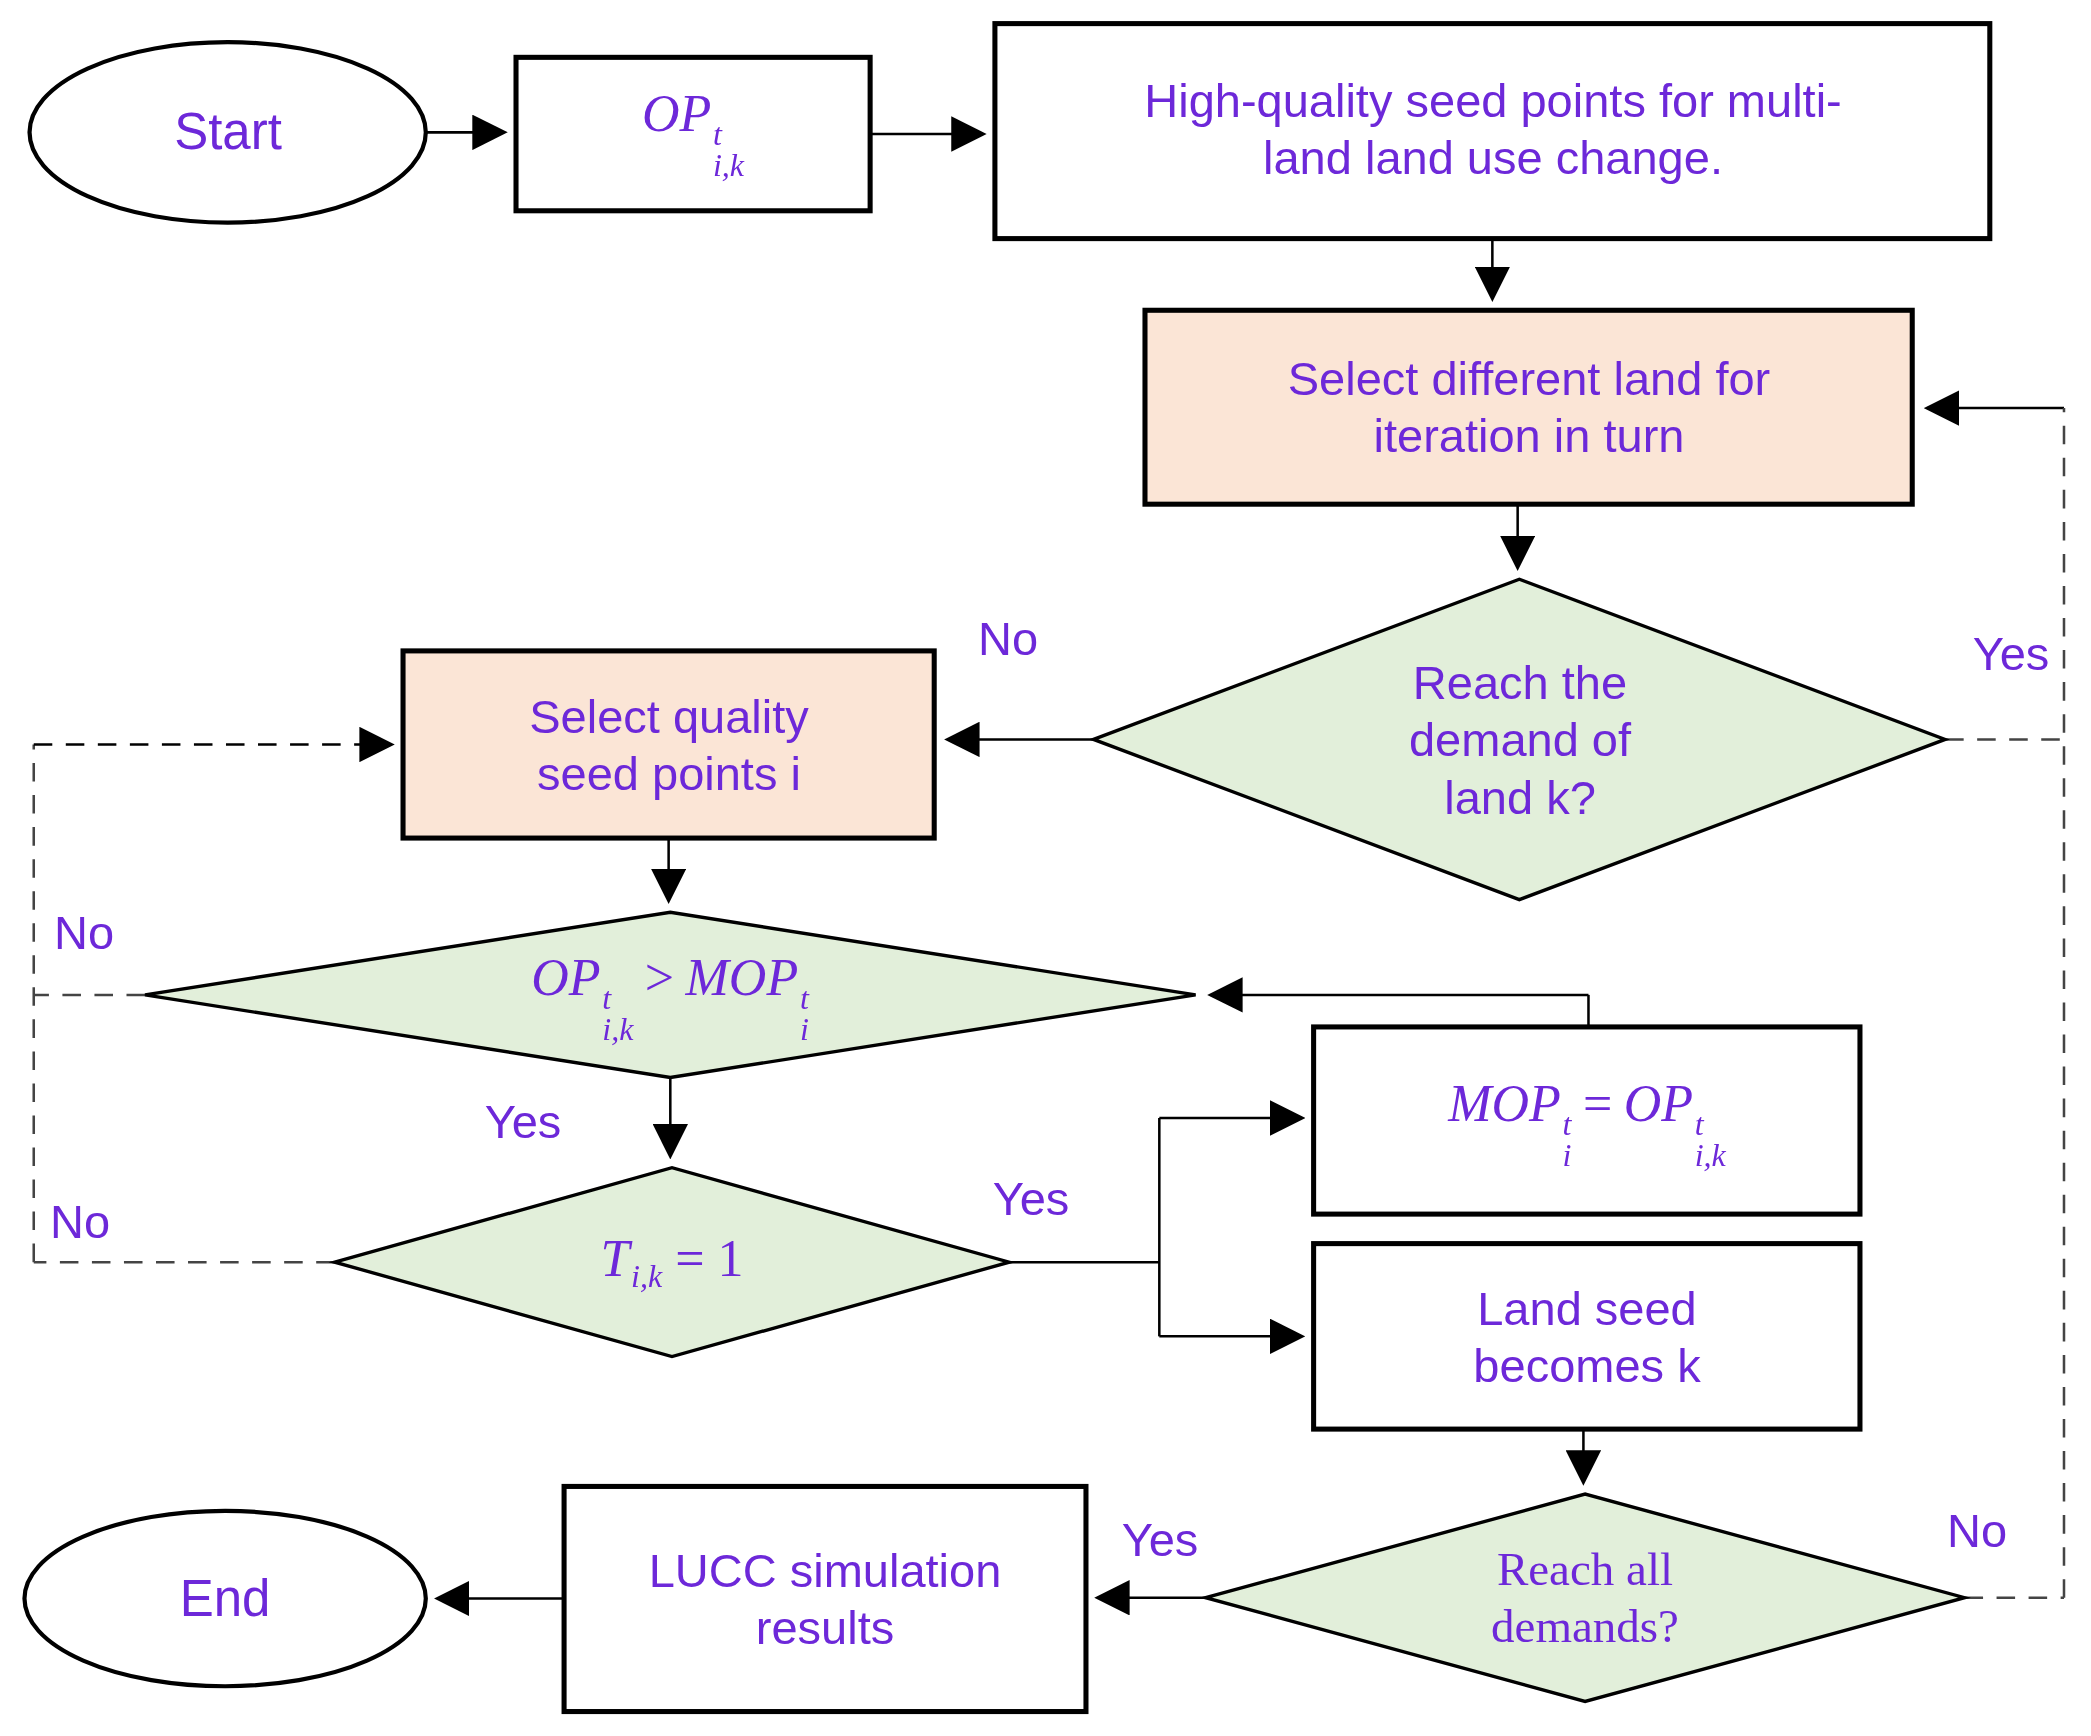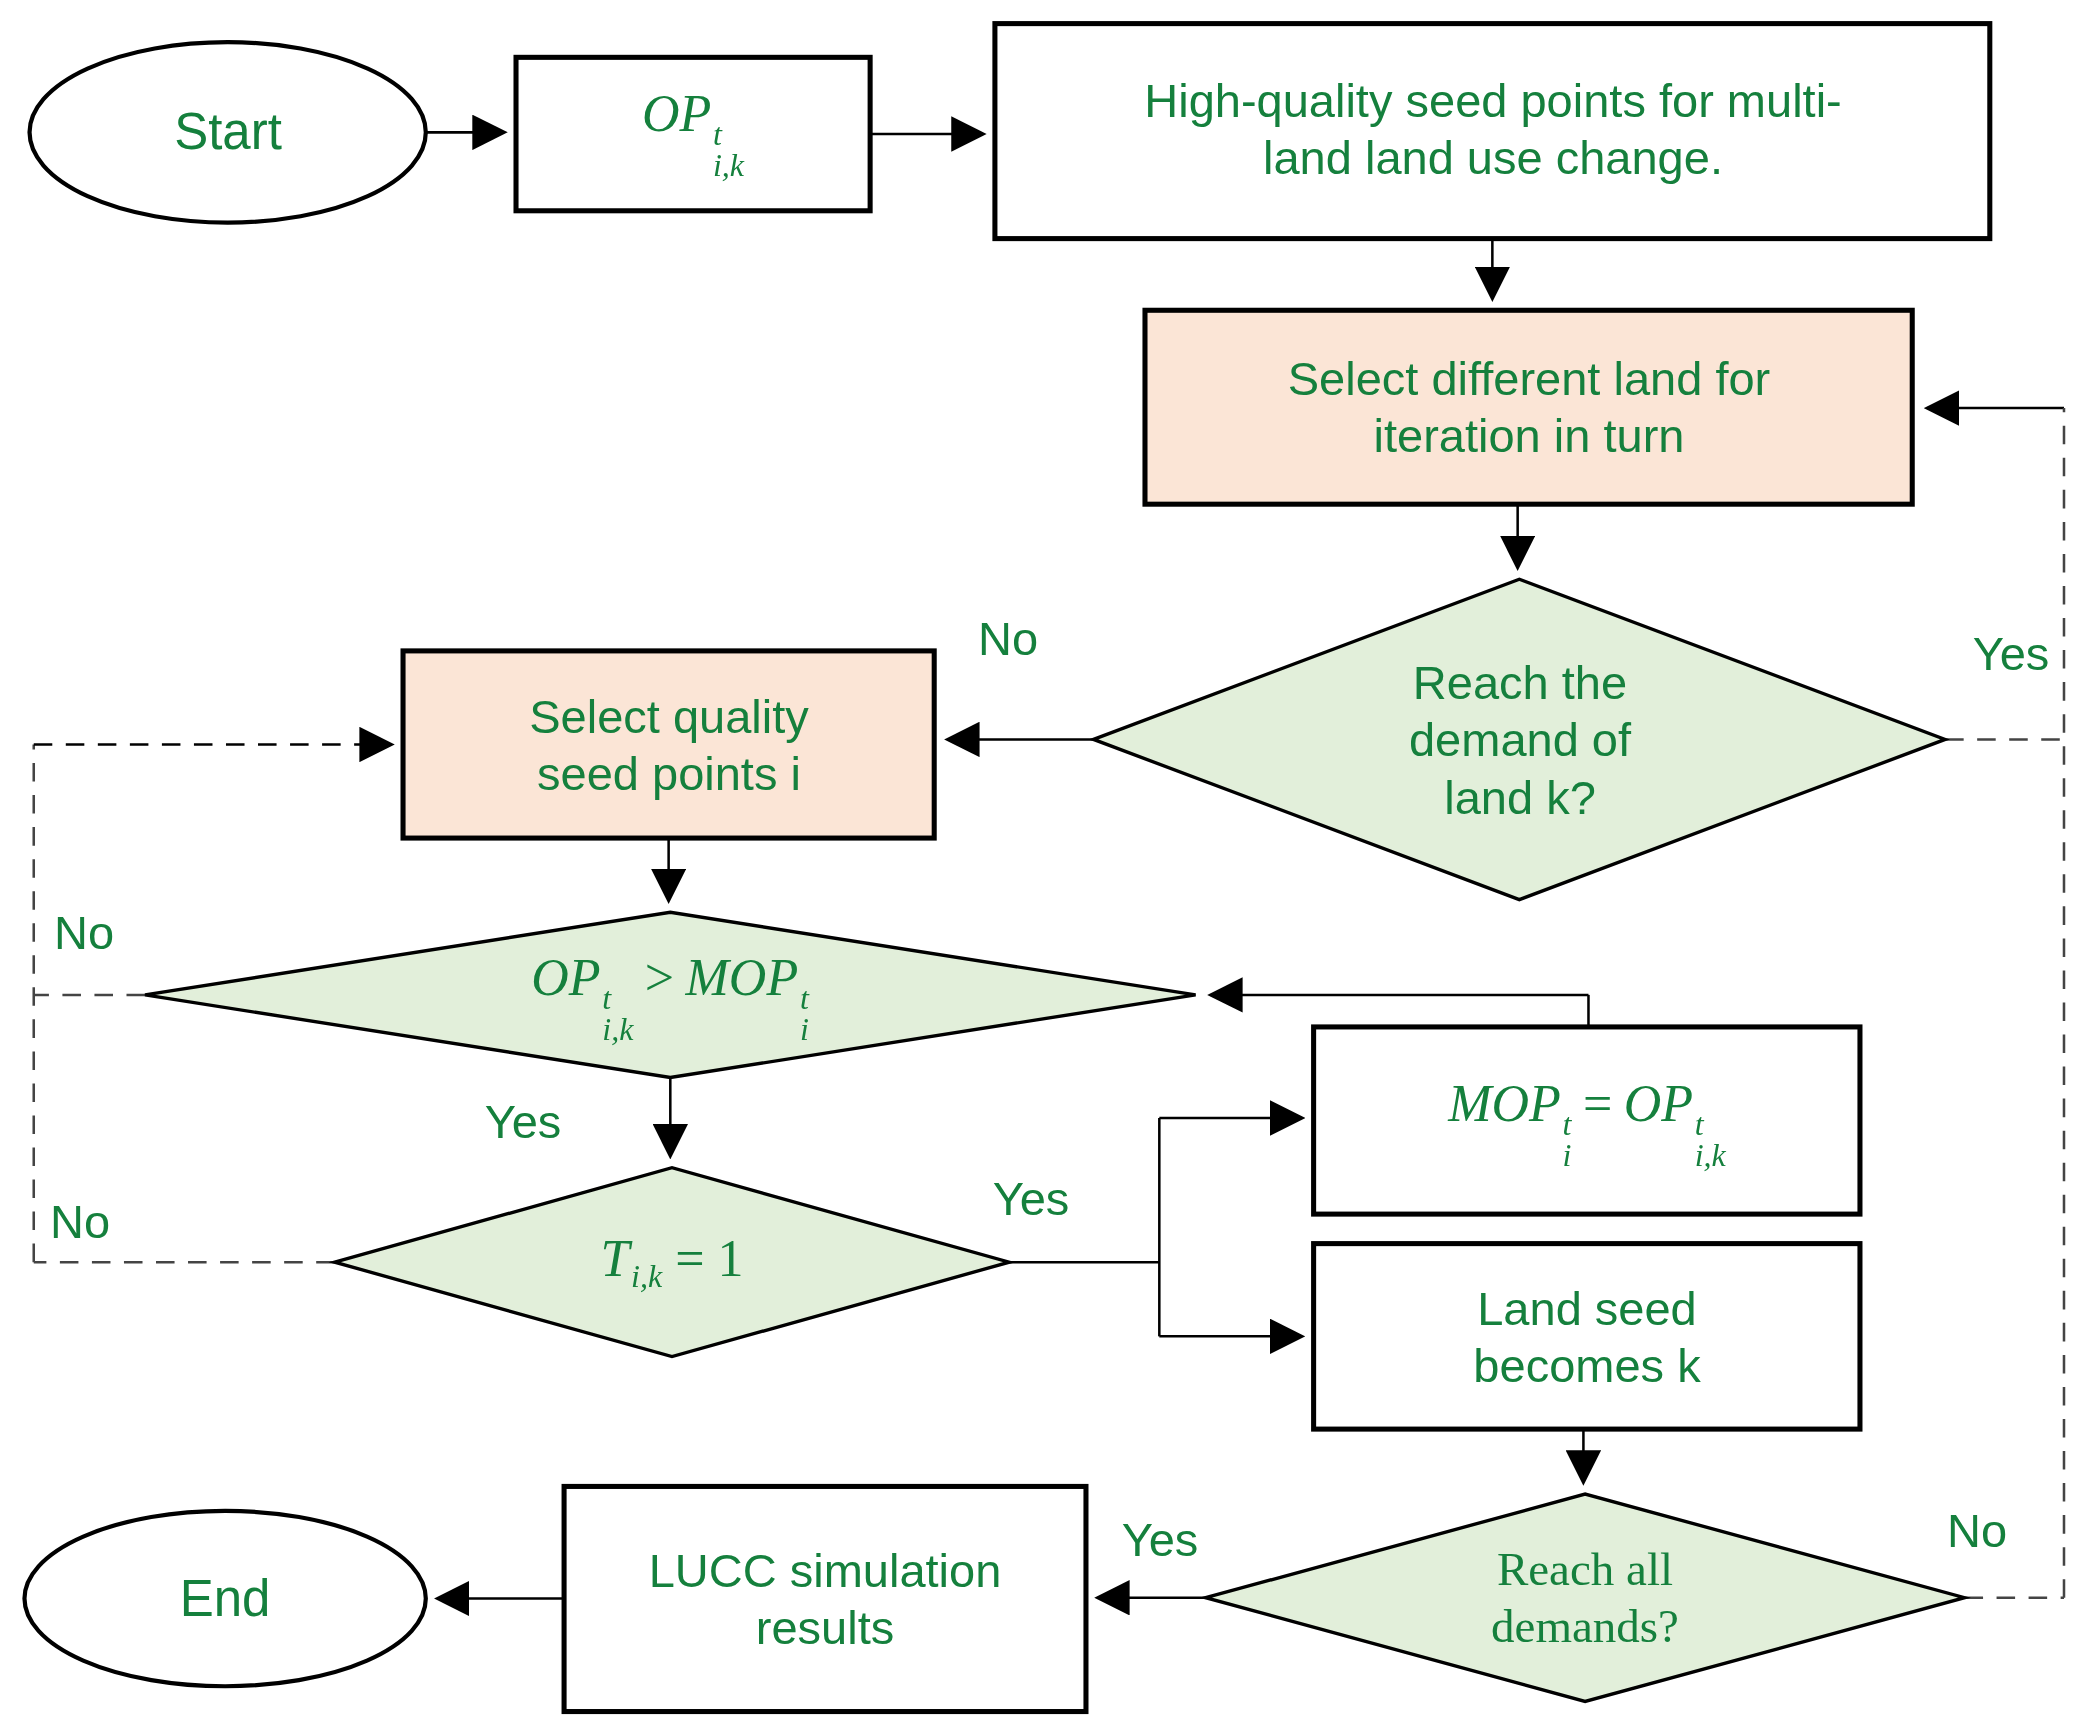--- a/index.html
+++ b/index.html
@@ -1,18 +1,18 @@
 <!DOCTYPE html>
 <html style="font-size:13.5px"><head>
 <meta charset="utf-8">
 <style>
   html,body { margin:0; padding:0; background:#ffffff; }
   #canvas {
     position:relative; width:2091px; height:1736px; background:#ffffff;
-    font-family:"Liberation Sans", sans-serif; color:#15803d;
+    font-family:"Liberation Sans", sans-serif; color:#6d28d9;
     overflow:hidden;
   }
   #wires { position:absolute; left:0; top:0; width:2091px; height:1736px; }
   .lbl {
     position:absolute; transform:translate(-50%,-50%);
     font-size:47px; line-height:1.22; text-align:center; white-space:nowrap;
   }
   .lbl .line { display:block; }
   .biglbl { font-size:51px; }
   .math {

